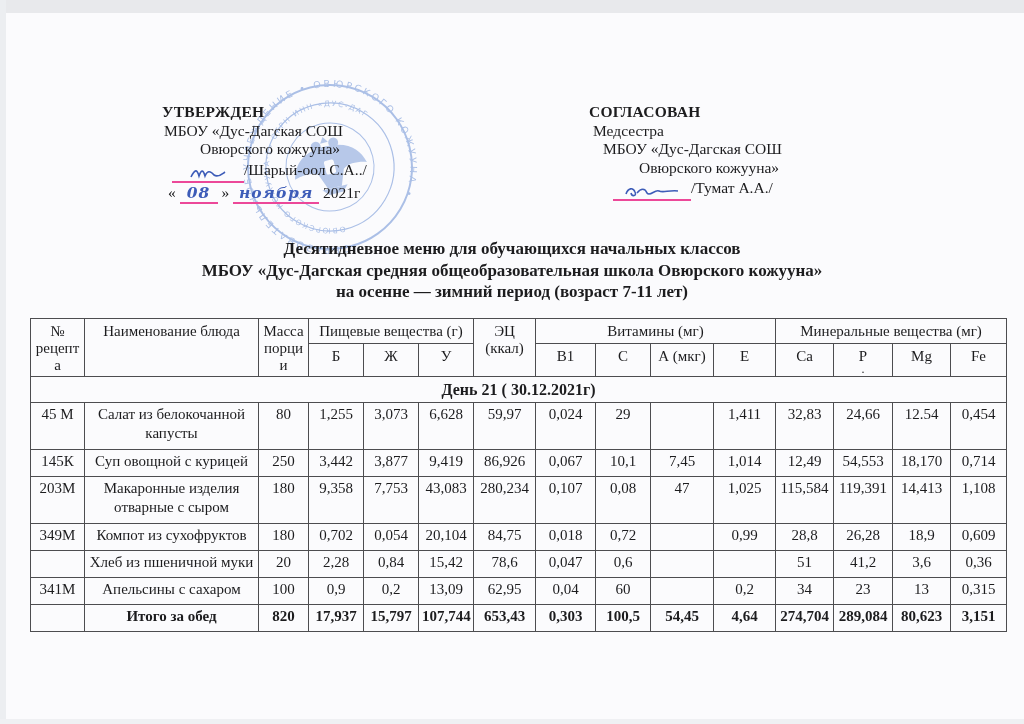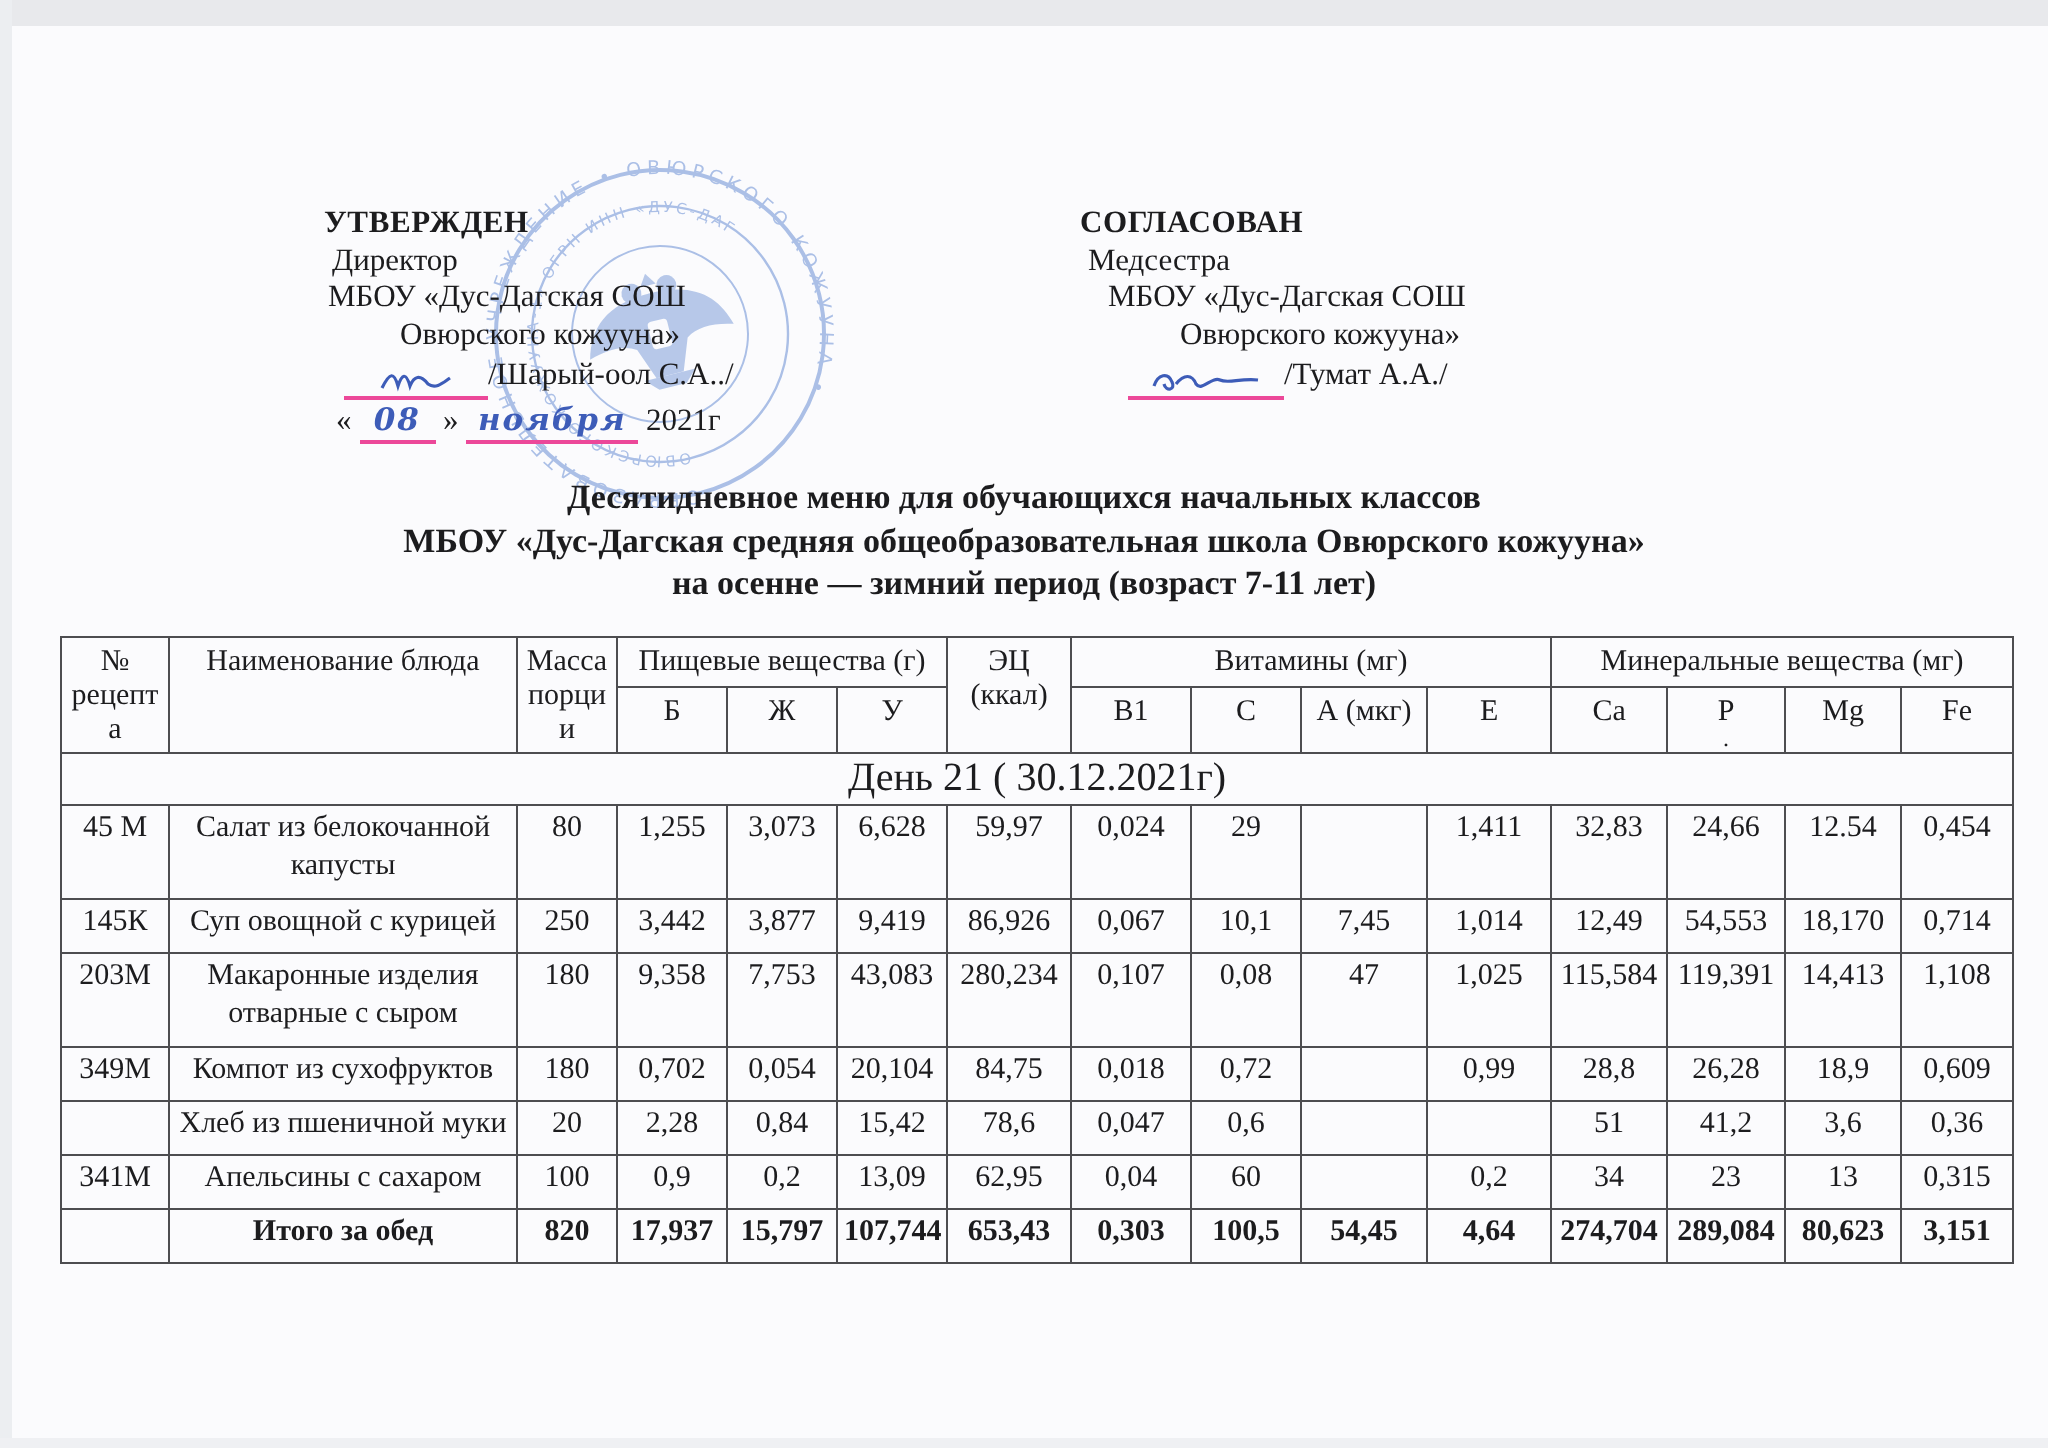--- a/index.html
+++ b/index.html
@@ -9,21 +9,21 @@
     font-family:"Liberation Serif","DejaVu Serif",serif;
     color:#1c1c1e;
   }
   .scan-edge-top{position:absolute;left:0;top:0;width:1024px;height:13px;background:#e8e9ec;}
   .scan-edge-left{position:absolute;left:0;top:0;width:6px;height:724px;background:#eceef1;}
   .scan-edge-bottom{position:absolute;left:0;bottom:0;width:1024px;height:5px;background:#eff0f3;}
 
   .sign-block{position:absolute;top:103px;width:300px;font-size:15.5px;line-height:18.5px;}
   .sign-block .blk-title{font-weight:bold;letter-spacing:.3px;}
   #approved{left:162px;}
-  #agreed{left:540px;}
+  #agreed{left:589px;}
   .ind1{padding-left:4px;}
   .ind2{padding-left:2px;}
   .ind3{padding-left:38px;}
   .sig-line{padding-left:10px;margin-top:2px;white-space:nowrap;}
   .date-line{padding-left:6px;margin-top:1px;white-space:nowrap;}
   .uline{display:inline-block;border-bottom:2px solid #ec4899;text-align:center;}
   .script{
     font-family:"DejaVu Serif",serif;font-style:italic;font-weight:bold;
     color:#3d5cb8;letter-spacing:1px;
   }
@@ -37,21 +37,21 @@
 
   .menu-table{position:absolute;left:30px;top:318px;border-collapse:collapse;table-layout:fixed;
               width:976px;font-size:15px;}
   .menu-table th,.menu-table td{
     border:1px solid #4d4d50;padding:2px 3px;vertical-align:top;text-align:center;
     font-weight:normal;overflow:hidden;
   }
   .menu-table th{line-height:17px;padding-top:4px;}
   .menu-table td{line-height:19px;}
   .pre{white-space:pre-line;}
-  .day-row td{font-weight:normal;font-size:20px;padding:3px 0;}
+  .day-row td{font-weight:bold;font-size:16px;padding:3px 0;}
   .dish-cell{text-align:left;padding-left:6px;}
   .row-tall td{height:42px;}
   .row-std td{height:22px;}
   .total-row td{font-weight:bold;}
   .menu-table .small-dot{line-height:8px;font-size:12px;}
 </style>
 </head>
 <body>
 
 <div class="scan-edge-top"></div>
@@ -79,21 +79,20 @@
     <circle cx="102" cy="68" r="5"></circle>
     <path d="M93 60 l-4 6 h8 z"></path>
     <path d="M93 70 C70 70 60 80 56 95 C66 92 74 92 80 96 L86 112 H100 L106 96 C112 92 120 92 130 95 C126 80 116 70 93 70 Z"></path>
     <path d="M80 112 L86 118 H100 L106 112 Z"></path>
     <rect x="88" y="84" width="10" height="14" rx="2" fill="#fbfbfd"></rect>
   </g>
 </svg>
 
 <div class="sign-block" id="approved">
   <div class="blk-title">УТВЕРЖДЕН</div>
-  <div class="ind1">Директор</div>
   <div class="ind2">МБОУ «Дус-Дагская СОШ</div>
   <div class="ind3">Овюрского кожууна»</div>
   <div class="sig-line">
     <span class="uline" style="width:72px;"><svg class="sig-svg" width="40" height="14" viewBox="0 0 40 14">
           <path d="M3 10 C7 2 9 2 11 9 C13 3 15 2 17 9 C19 4 22 3 26 8 C30 11 34 7 37 5" stroke="#3d5cb8" stroke-width="1.6" fill="none"></path>
         </svg></span><span>/Шарый-оол С.А../</span>
   </div>
   <div class="date-line">
     <span>«</span>
     <span class="uline script" style="width:38px;">08</span>

